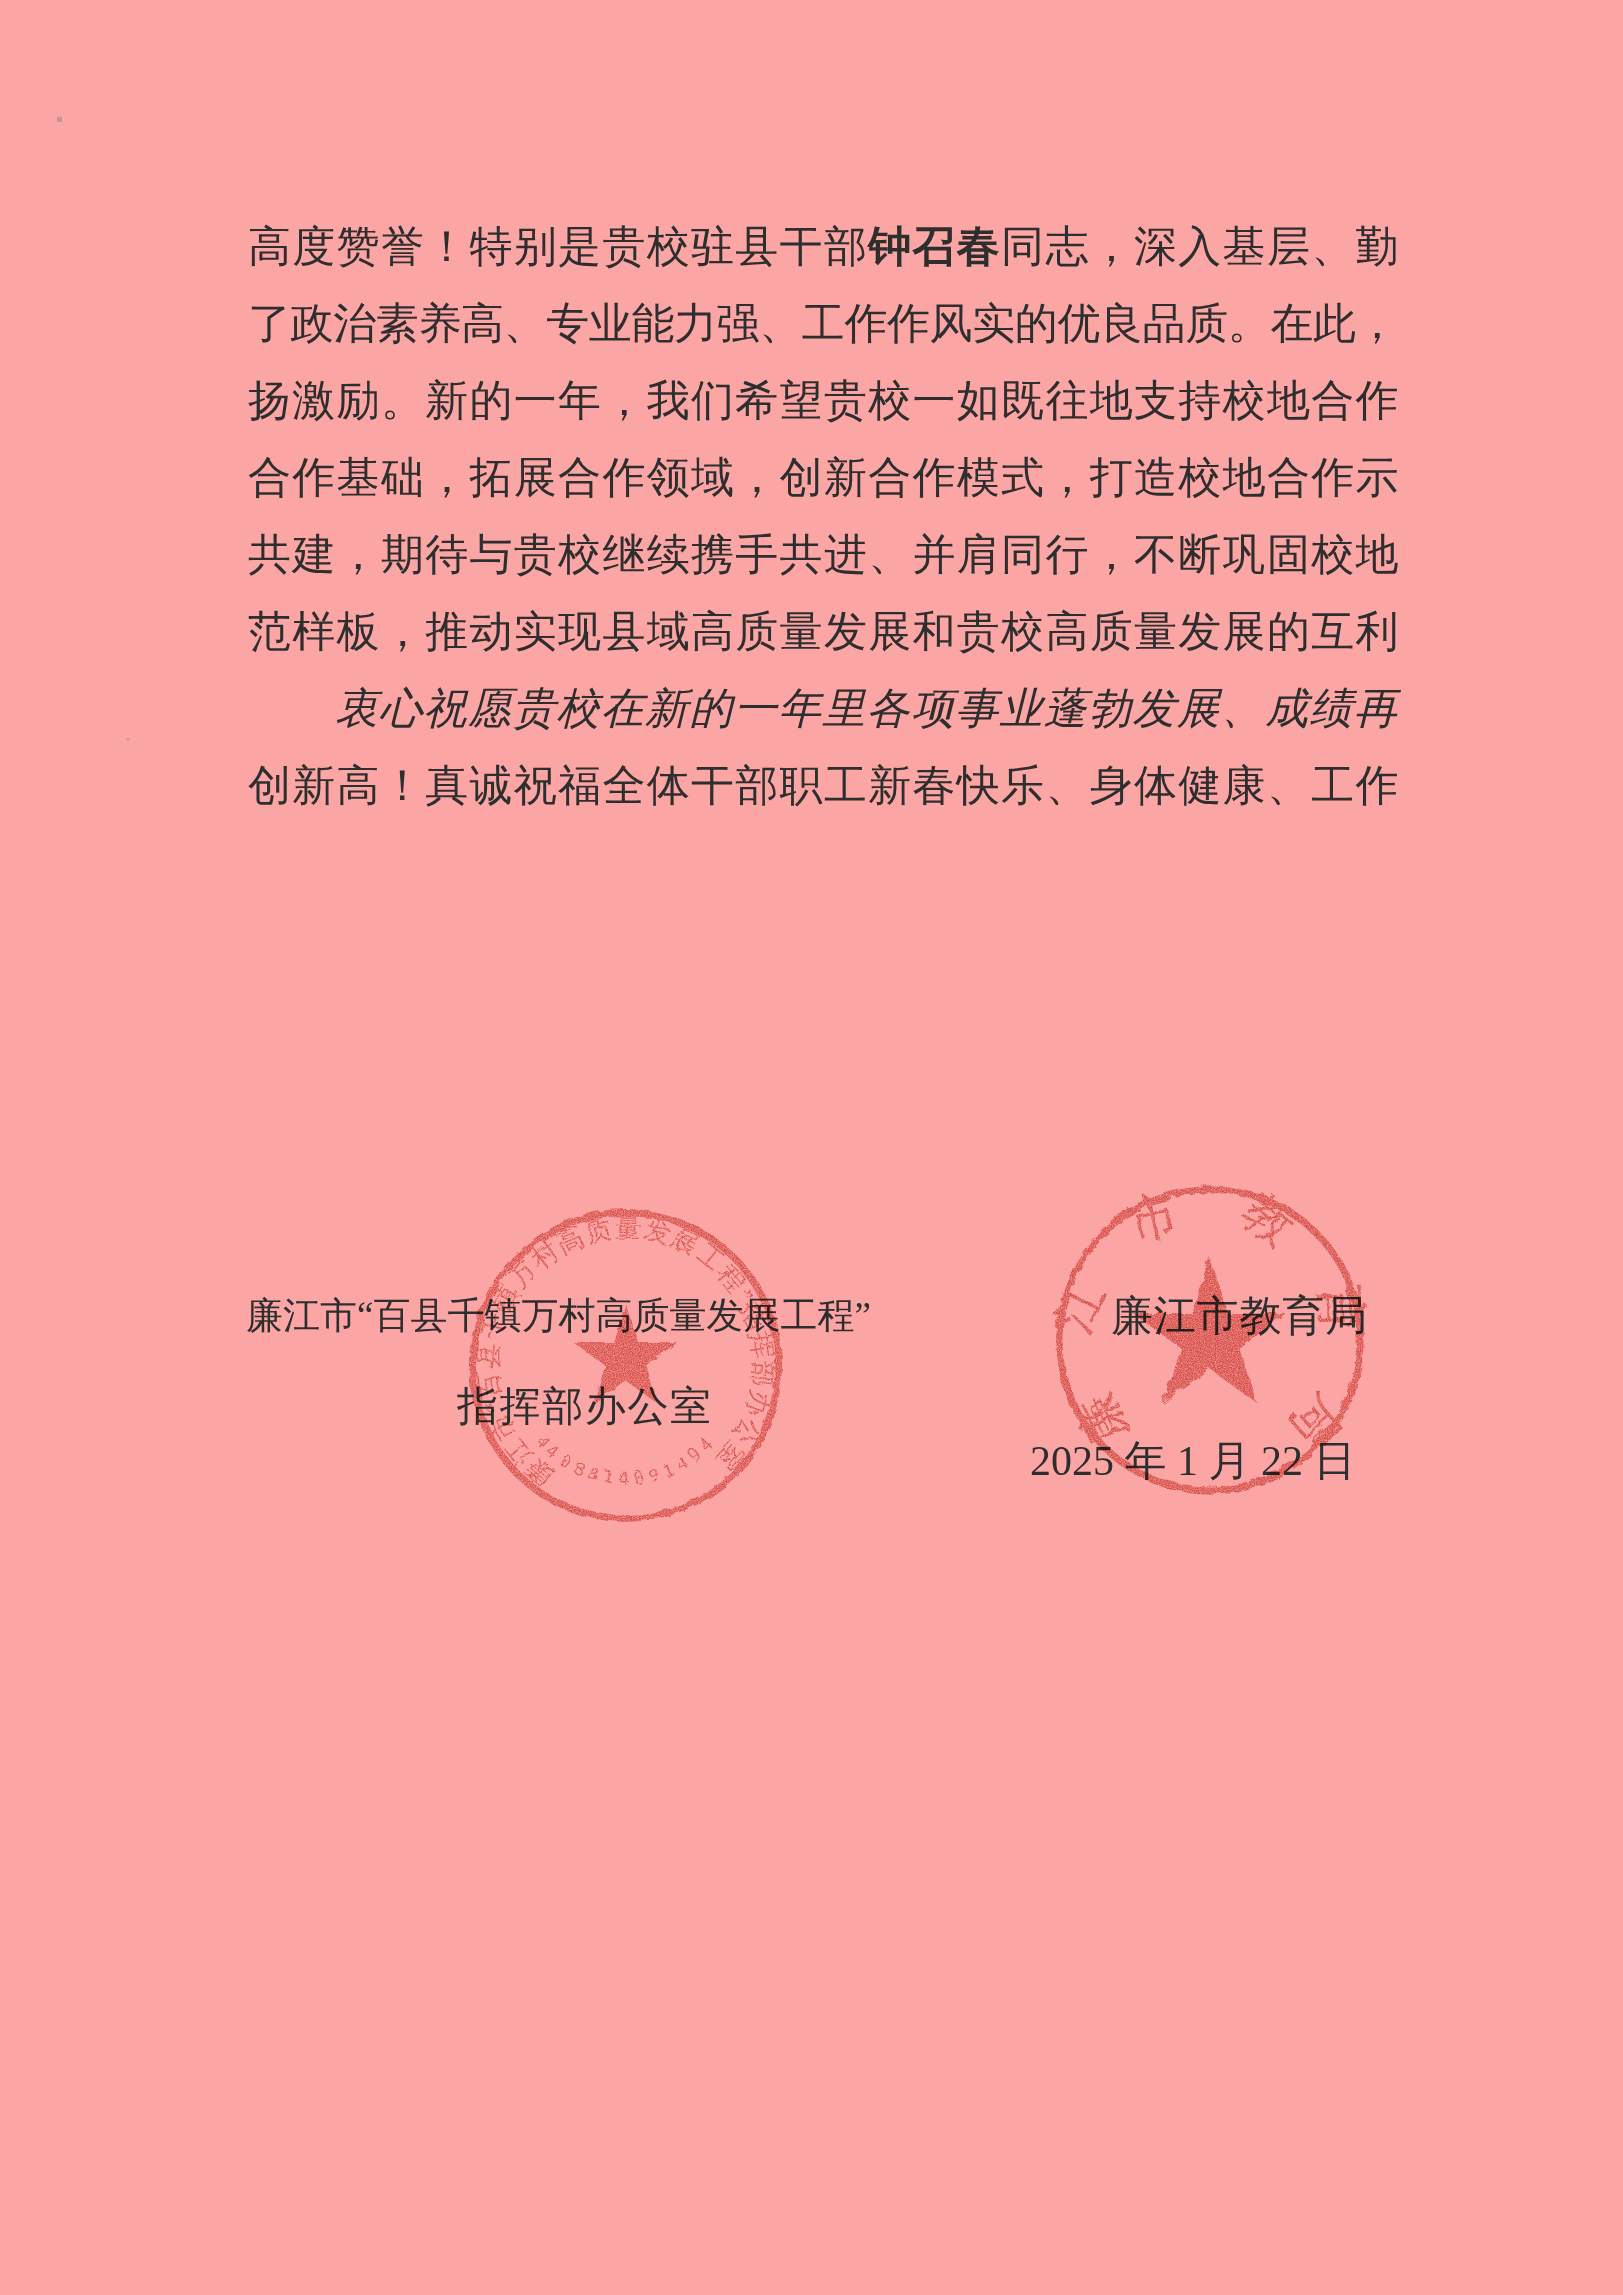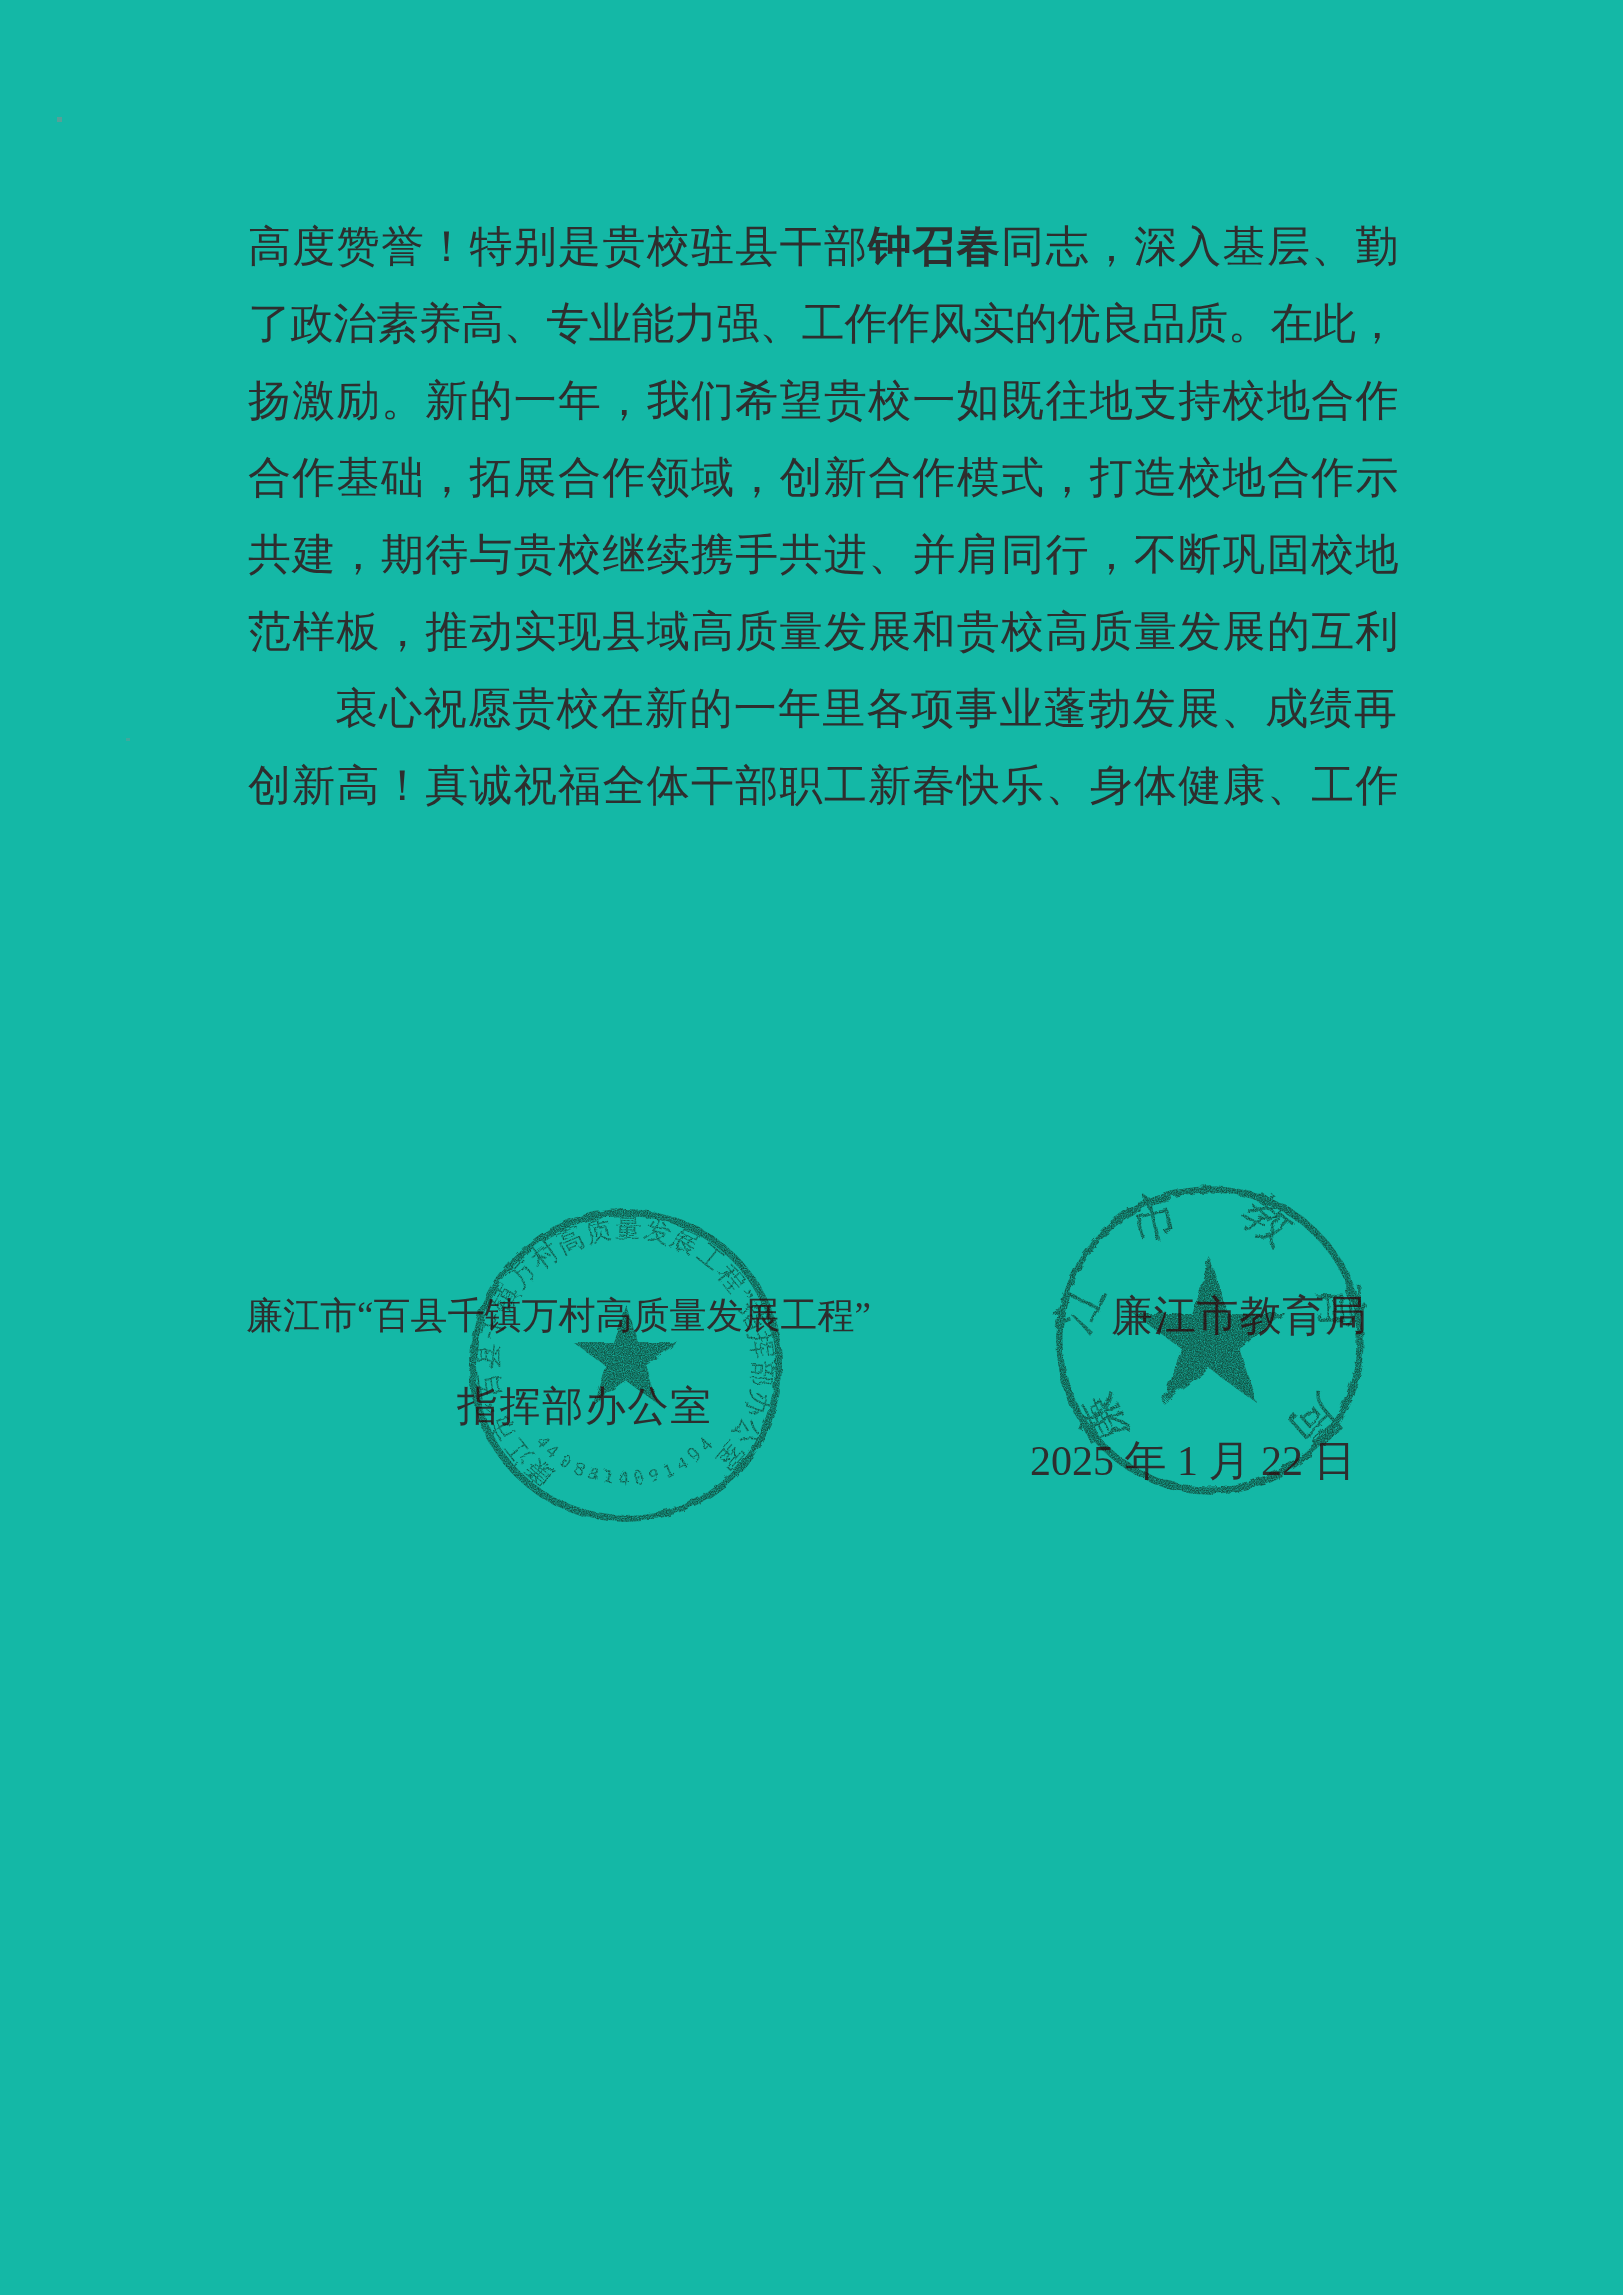--- a/index.html
+++ b/index.html
@@ -1,34 +1,34 @@
 <!DOCTYPE html>
 <html style="font-size:12.7px"><head>
 <meta charset="utf-8">
 <style>
   html,body{margin:0;padding:0;background:#ffffff;}
   .page{
     position:relative;
     width:1623px;height:2295px;
-    background:#14b8a6;
+    background:#fca5a5;
     overflow:hidden;
     font-family:"Liberation Serif","DejaVu Serif",serif;
     color:#2e2e2e;
   }
   
   .body-block{
     position:absolute;left:248px;top:208px;width:1157px;
   }
   .line{
     height:77px;line-height:77px;
     font-size:43px;letter-spacing:1.3px;
     white-space:nowrap;
   }
   .line.tight{letter-spacing:-0.4px;}
-  .line.indent{padding-left:87px;}
+  .line.indent{padding-left:87px;font-style:italic;}
   .bold-name{font-weight:700;}
   
   .sig{position:absolute;white-space:nowrap;z-index:2;}
   .sig-left-1{left:246px;top:1290px;font-size:37px;height:52px;line-height:52px;}
   .sig-left-2{left:457px;top:1381px;font-size:41px;letter-spacing:1.6px;height:51px;line-height:51px;}
   .sig-right{left:1111px;top:1290px;font-size:42px;letter-spacing:0.8px;height:52px;line-height:52px;}
   .sig-date{left:1030px;top:1436px;font-size:42px;height:51px;line-height:51px;}
   
   .stamp{
     position:absolute;z-index:3;

